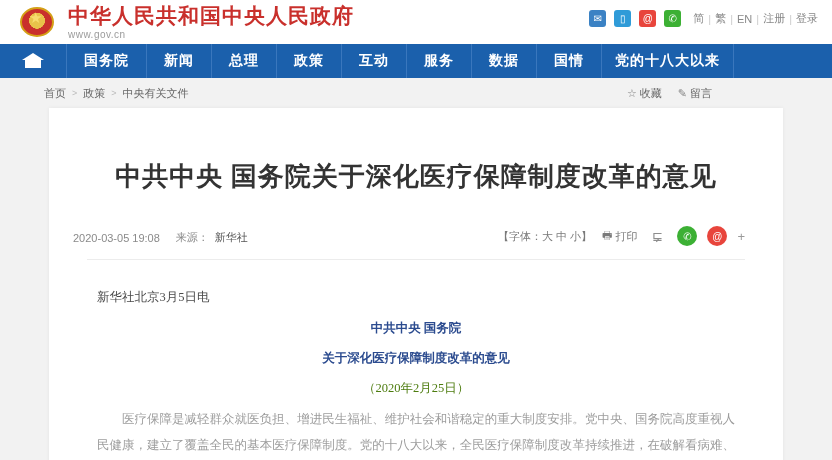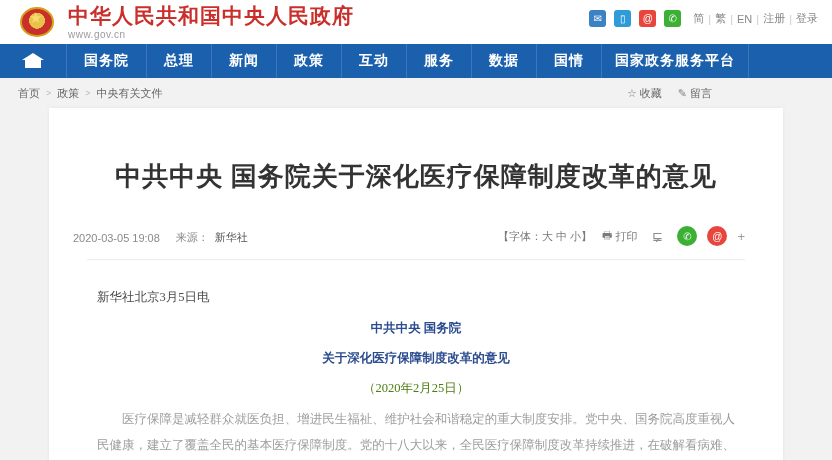--- a/index.html
+++ b/index.html
@@ -302,33 +302,33 @@
   </div>
 
   <div class="nav">
     <div class="nav-home">
       <div class="house">
         <div class="roof"></div>
           <div class="body"></div>
       </div>
     </div>
     <div class="nav-item">国务院</div>
+    <div class="nav-item">新闻</div>
     <div class="nav-item">总理</div>
-    <div class="nav-item">新闻</div>
     <div class="nav-item">政策</div>
     <div class="nav-item">互动</div>
     <div class="nav-item">服务</div>
     <div class="nav-item">数据</div>
     <div class="nav-item">国情</div>
-    <div class="nav-item wide">国家政务服务平台</div>
+    <div class="nav-item wide">党的十八大以来</div>
   </div>
 
   <div class="crumbrow">
     <div class="crumbs">
-      <a style="color:#666;text-decoration:none;">首页</a>
+      <a style="color:#666;text-decoration:none;margin-left:26px;">首页</a>
       <span class="sep">&gt;</span>
       <a style="color:#666;text-decoration:none;">政策</a>
       <span class="sep">&gt;</span>
       <a style="color:#666;text-decoration:none;">中央有关文件</a>
     </div>
     <div class="crumb-actions">
       <span class="ca">
         <span class="star-ic">☆</span>
         <span>收藏</span>
       </span>

